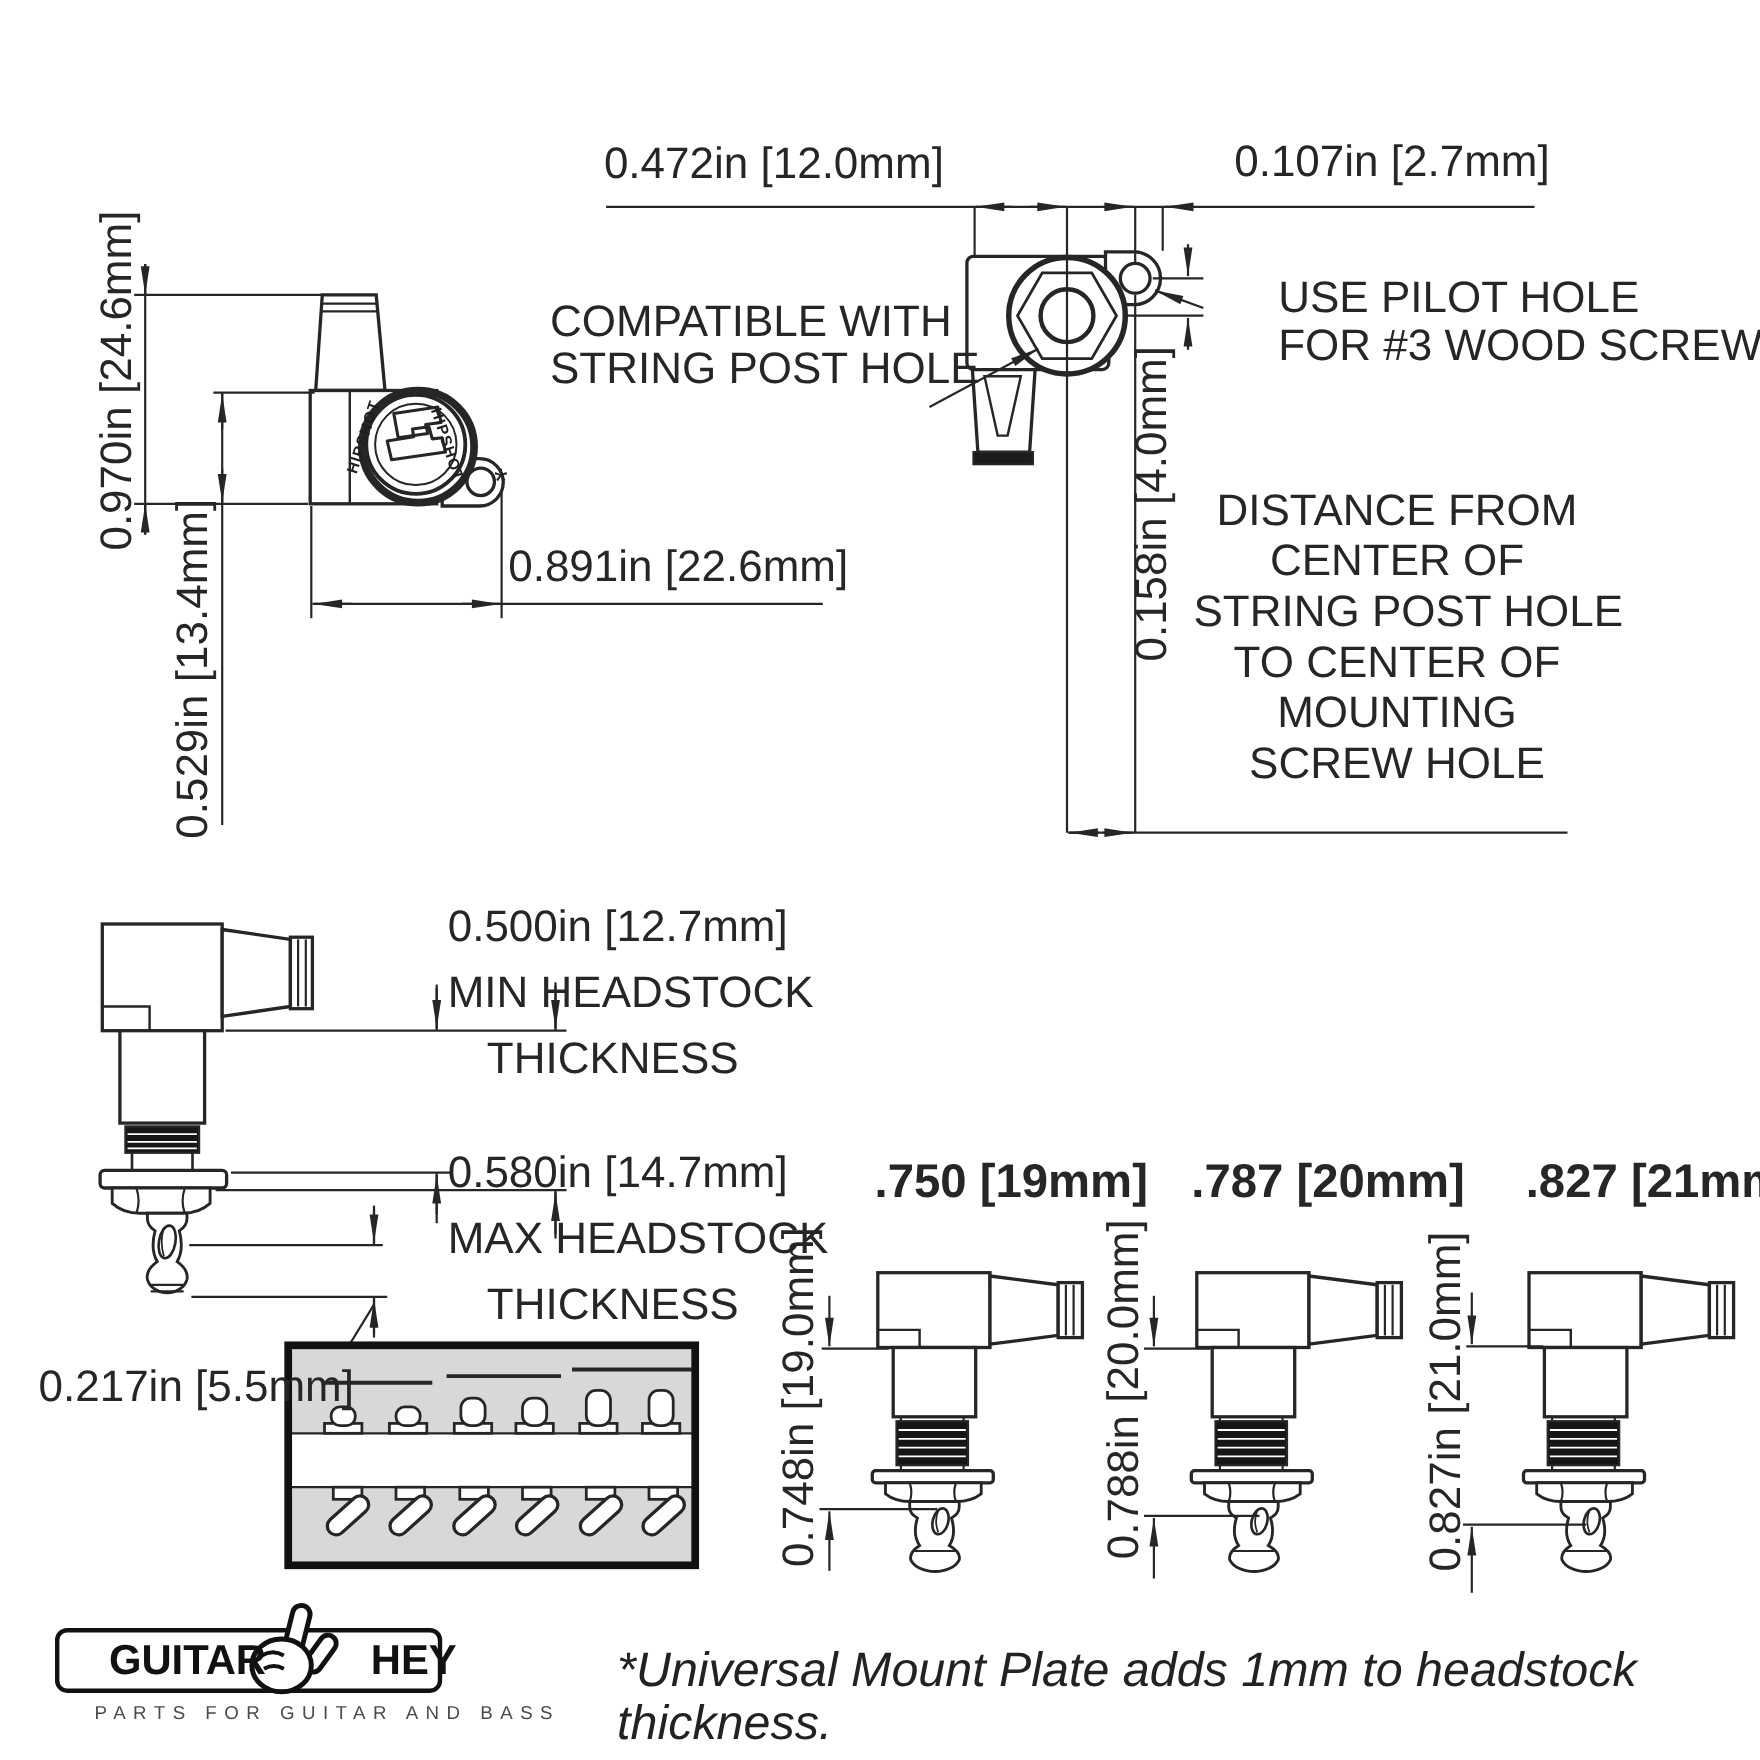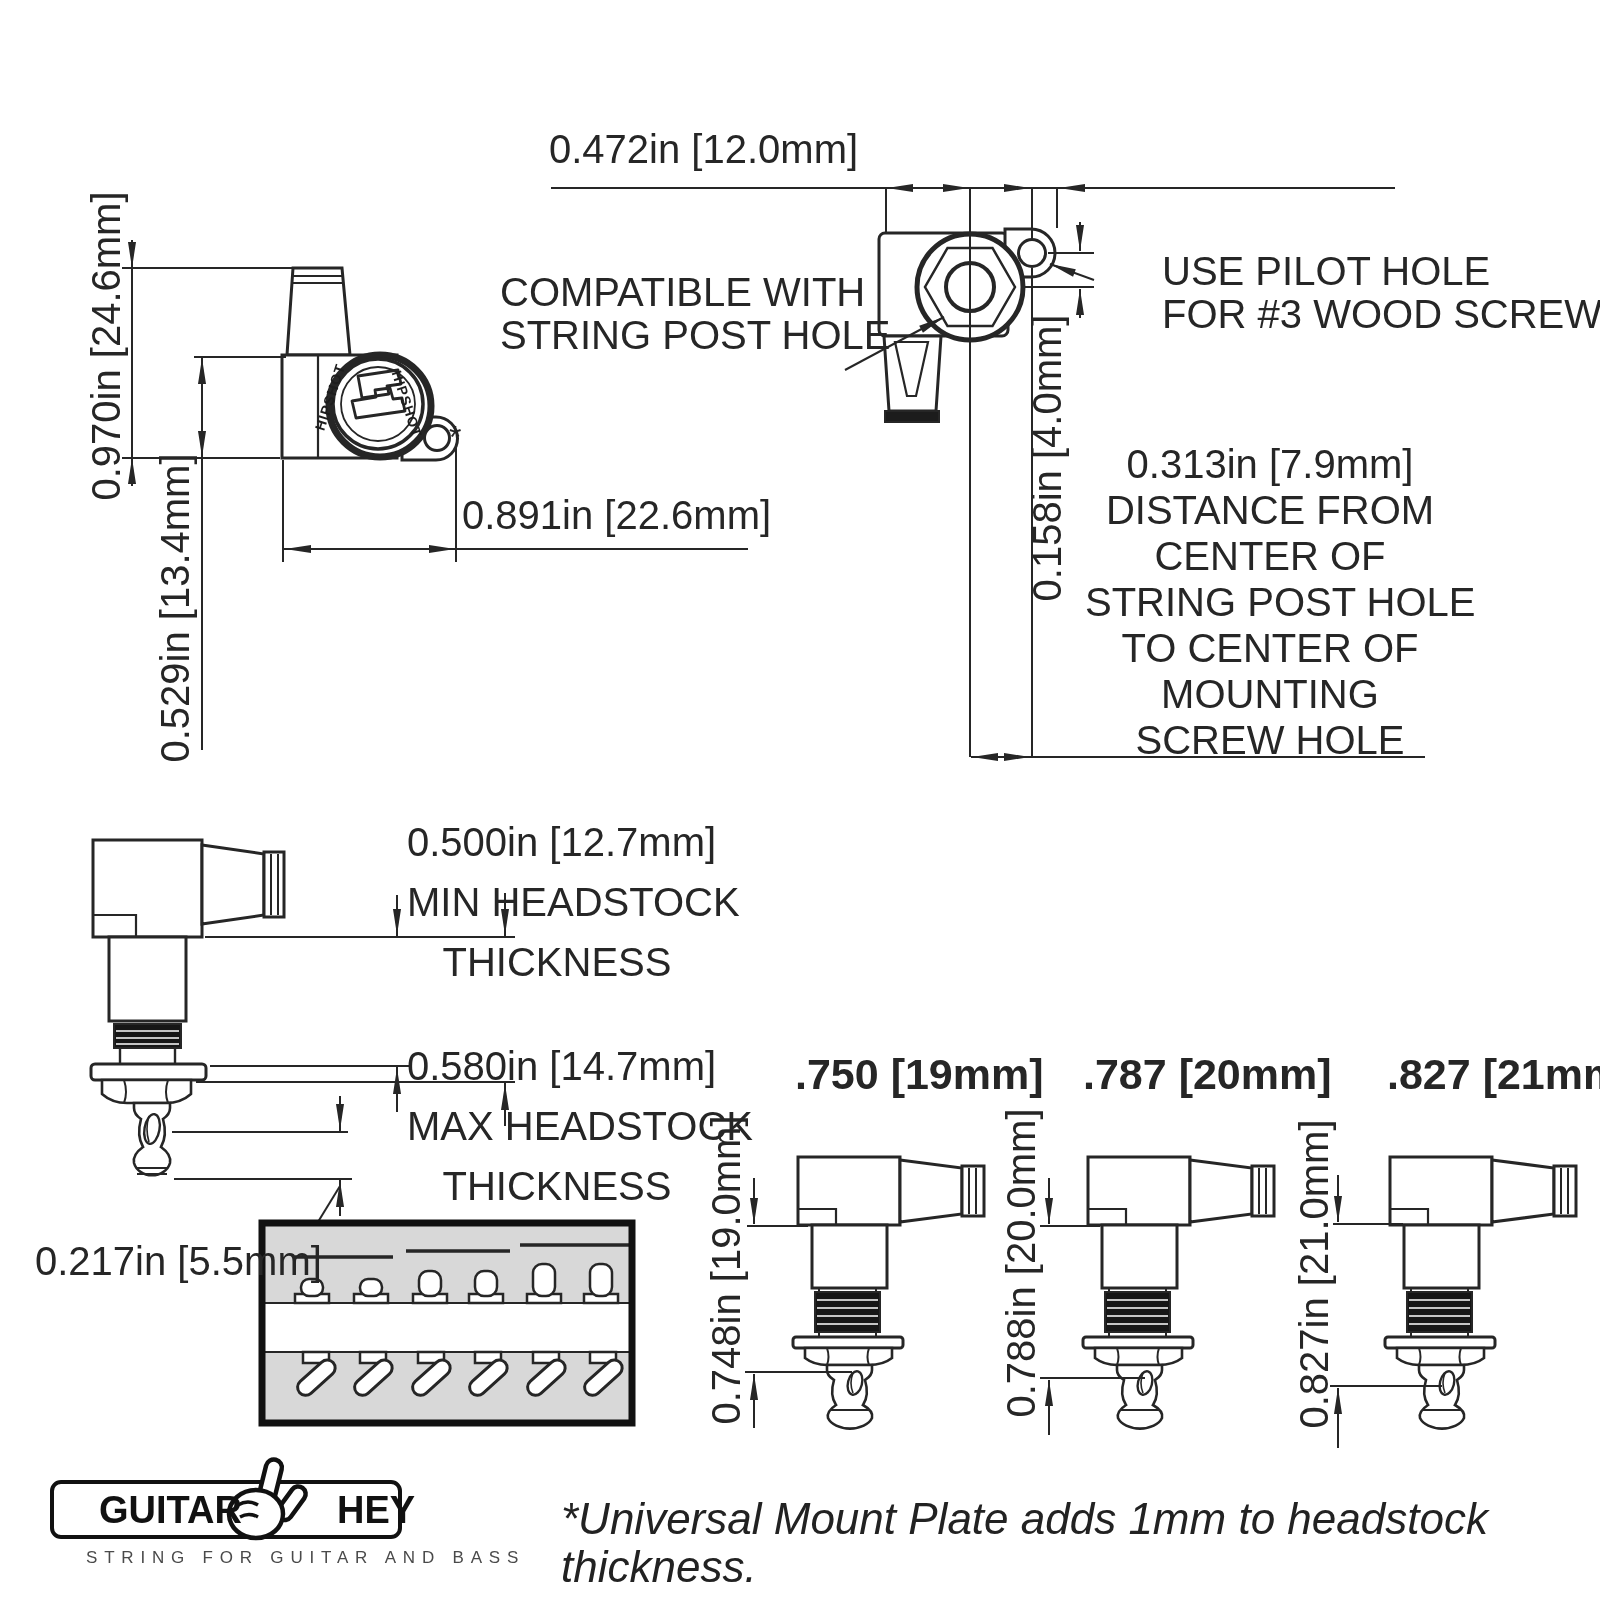--- a/index.html
+++ b/index.html
@@ -240,31 +240,31 @@
 </svg>
 
 <div class="t vt" style="left:107px;top:346px">0.970in [24.6mm]</div>
 <div class="t vt" style="left:176px;top:608px">0.529in [13.4mm]</div>
 <div class="t" style="left:462px;top:494px">0.891in [22.6mm]</div>
 <div class="brand" style="left:330px;top:397px;transform:translate(-50%,-50%) rotate(-72deg)">HIPSHOT</div>
 <div class="brand" style="left:407px;top:404px;transform:translate(-50%,-50%) rotate(72deg)">HIPSHOT</div>
 <div class="ast" style="left:449px;top:421px">*</div>
 
 <div class="t" style="left:549px;top:128px">0.472in [12.0mm]</div>
+<div class="t" style="left:1122px;top:126px">0.107in [2.7mm]</div>
 <div class="t" style="left:500px;top:271px">
   <span style="display:block">COMPATIBLE WITH</span>
   <span style="display:block">STRING POST HOLE</span>
 </div>
 <div class="t" style="left:1162px;top:250px">
   <span style="display:block">USE PILOT HOLE</span>
   <span style="display:block">FOR #3 WOOD SCREW</span>
 </div>
 <div class="t vt" style="left:1048px;top:458px">0.158in [4.0mm]</div>
 <div class="t tc" style="left:1085px;top:441px;width:370px;line-height:46px">
-  <span>0.313in [7.9mm]</span>
   <span>DISTANCE FROM</span>
   <span>CENTER OF</span>
   <span>STRING POST HOLE</span>
   <span>TO CENTER OF</span>
   <span>MOUNTING</span>
   <span>SCREW HOLE</span>
 </div>
 
 <div class="t tc" style="left:407px;top:812px;width:300px;line-height:60px">
   <span>0.500in [12.7mm]</span>
@@ -280,16 +280,16 @@
 
 <div class="t title" style="left:795px;top:1053px">.750 [19mm]</div>
 <div class="t title" style="left:1083px;top:1053px">.787 [20mm]</div>
 <div class="t title" style="left:1387px;top:1053px">.827 [21mm]</div>
 <div class="t vt" style="left:727px;top:1270px">0.748in [19.0mm]</div>
 <div class="t vt" style="left:1022px;top:1263px">0.788in [20.0mm]</div>
 <div class="t vt" style="left:1315px;top:1274px">0.827in [21.0mm]</div>
 
 <div class="logo-word" style="left:63px;top:1491px">GUITAR</div>
 <div class="logo-word" style="left:301px;top:1491px">HEY</div>
-<div class="tagline" style="left:86px;top:1549px">STRING FOR GUITAR AND BASS</div>
+<div class="tagline" style="left:86px;top:1549px">PARTS FOR GUITAR AND BASS</div>
 <div class="footnote" style="left:533px;top:1495px">*Universal Mount Plate adds 1mm to headstock thickness.</div>
 
 </div>
 
 </body></html>

